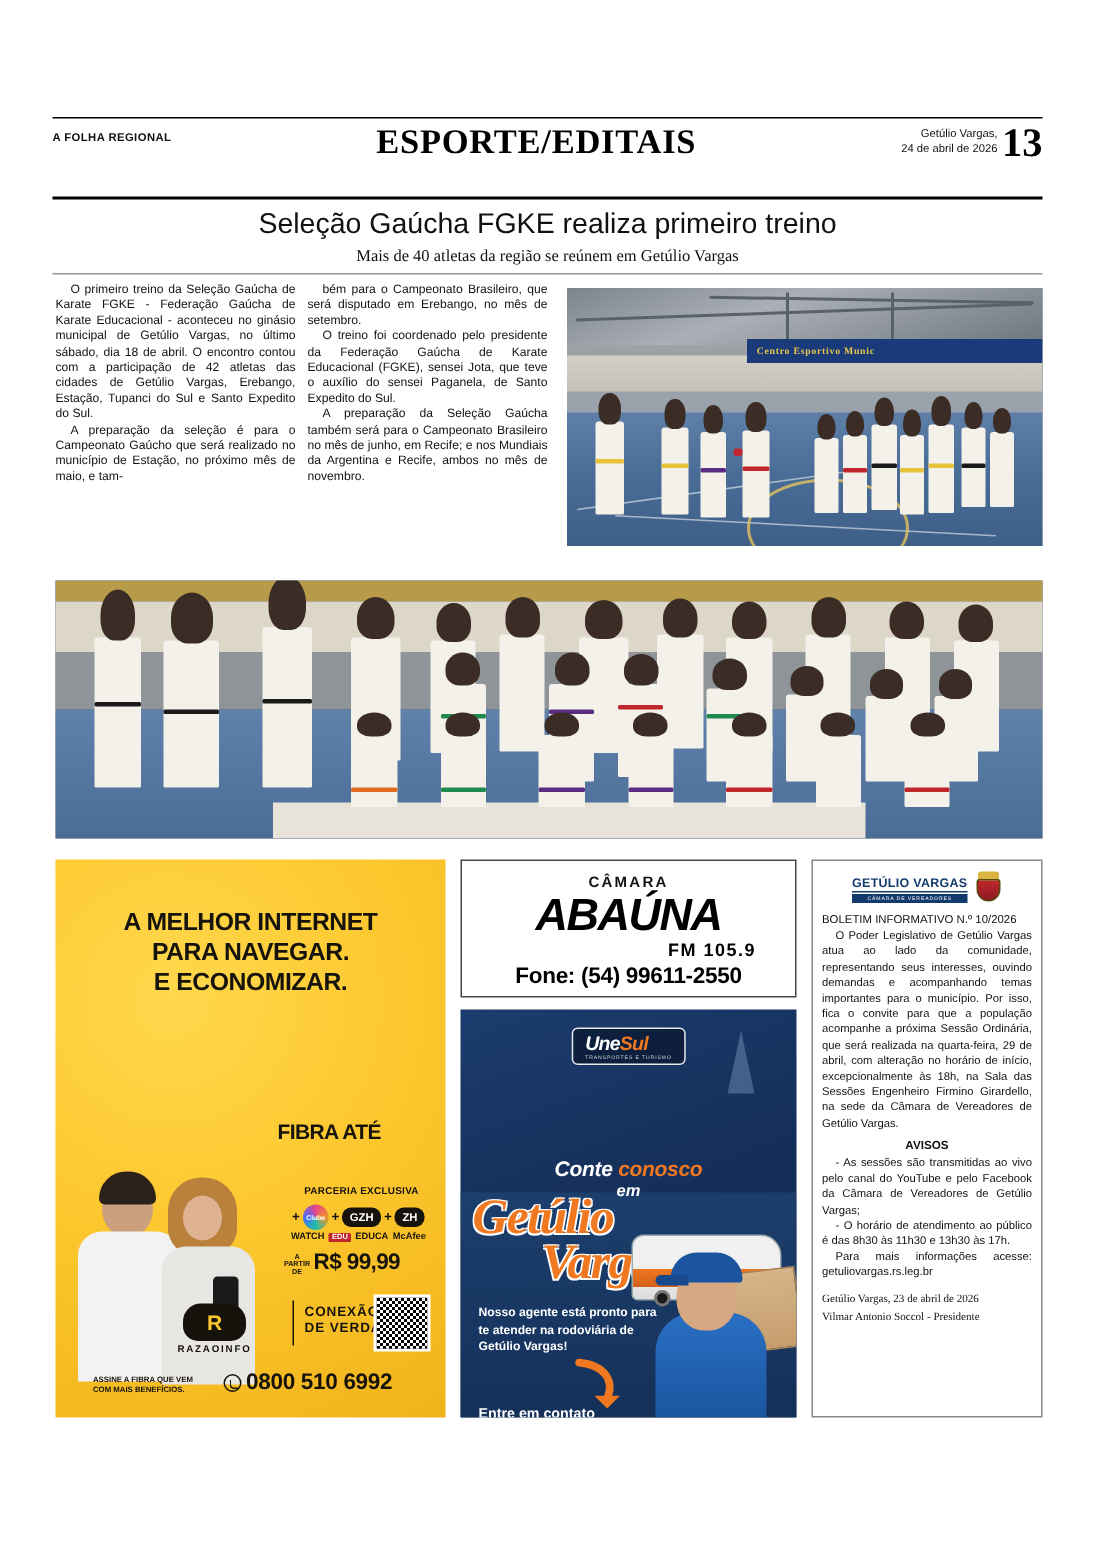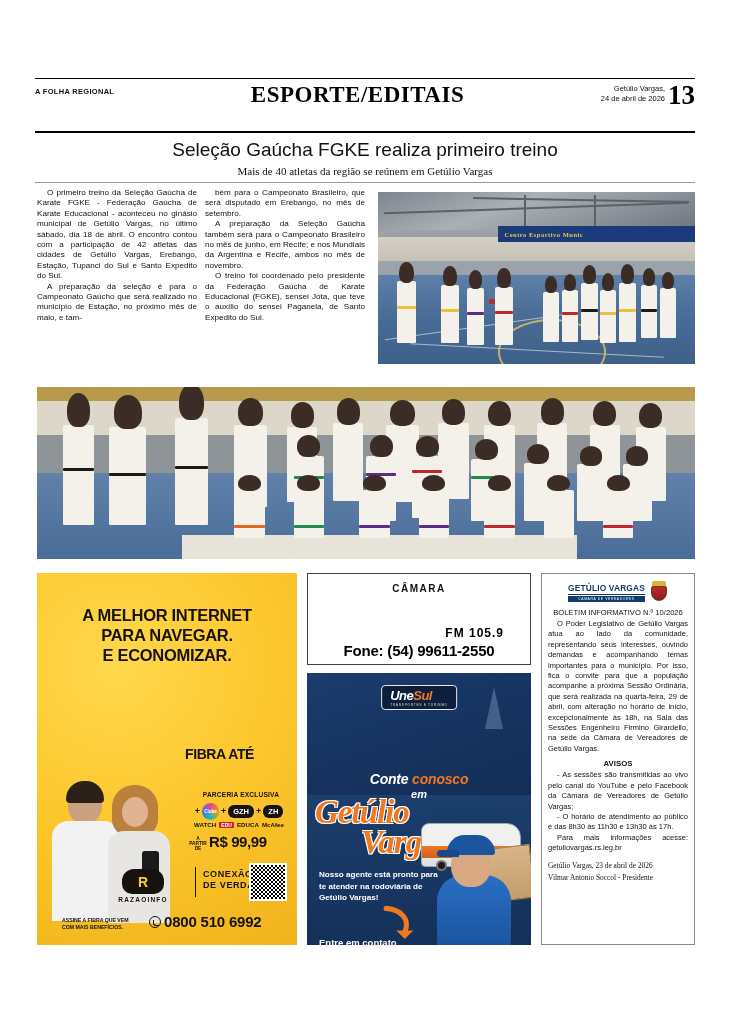--- a/index.html
+++ b/index.html
@@ -287,21 +287,21 @@
   .bl-gv { text-align:center; }
   .bl-gv-title { font-family:"Liberation Sans",sans-serif; font-weight:bold; font-size:8.3px;
     color:#123a6d; letter-spacing:.2px; border-bottom:1px solid #123a6d; padding-bottom:1px; }
   .bl-gv-sub { background:#123a6d; color:#fff; font-size:3.4px; letter-spacing:.6px;
     font-family:"Liberation Sans",sans-serif; padding:1px 0; margin-top:1px; }
   .bl-crest { width:18px; height:22px; position:relative; }
   .bl-crest-shield { position:absolute; left:1px; top:5px; width:16px; height:15px;
     background:linear-gradient(#c0272d,#8c1a1f); border-radius:2px 2px 8px 8px; border:.5px solid #5a4a12; }
   .bl-crest-crown { position:absolute; left:2px; top:0; width:14px; height:6px;
     background:#d9b53f; border-radius:2px 2px 0 0; }
-  .bl-title { text-align:center; font-family:"Liberation Sans",sans-serif;
+  .bl-title { text-align:left; font-family:"Liberation Sans",sans-serif;
     font-weight:normal; font-size:7.6px; color:#111; margin-top:5px; margin-bottom:2px; }
   .bl-body { font-family:"Liberation Sans",sans-serif; font-size:7.5px;
     line-height:10.4px; text-align:justify; color:#111; }
   .bl-body p { text-indent: 9px; margin:0; }
   .bl-avisos { text-align:center; font-weight:bold; font-size:7.8px; margin:5px 0 2px 0;
     font-family:"Liberation Sans",sans-serif; color:#111; }
   .bl-sep { font-family:"Liberation Sans",sans-serif; font-size:7.5px;
     line-height:10.4px; color:#111; text-align:justify; }
   .bl-sep p { text-indent:9px; margin:0; }
   .bl-foot { font-family:Liberation Serif, serif; font-size:7.4px;
@@ -329,22 +329,22 @@
   <div class="headline">Seleção Gaúcha FGKE realiza primeiro treino</div>
   <div class="subhead">Mais de 40 atletas da região se reúnem em Getúlio Vargas</div>
   <div class="head-rule"></div>
 
   <div class="col" id="col1">
     <p>O primeiro treino da Seleção Gaúcha de Karate FGKE - Federação Gaúcha de Karate Educacional - aconteceu no ginásio municipal de Getúlio Vargas, no último sábado, dia 18 de abril. O encontro contou com a participação de 42 atletas das cidades de Getúlio Vargas, Erebango, Estação, Tupanci do Sul e Santo Expedito do Sul.</p>
     <p>A preparação da seleção é para o Campeonato Gaúcho que será realizado no município de Estação, no próximo mês de maio, e tam-</p>
   </div>
   <div class="col" id="col2">
     <p>bém para o Campeonato Brasileiro, que será disputado em Erebango, no mês de setembro.</p>
+    <p>O treino foi coordenado pelo presidente da Federação Gaúcha de Karate Educacional (FGKE), sensei Jota, que teve o auxílio do sensei Paganela, de Santo Expedito do Sul.</p>
     <p>A preparação da Seleção Gaúcha também será para o Campeonato Brasileiro no mês de junho, em Recife; e nos Mundiais da Argentina e Recife, ambos no mês de novembro.</p>
-    <p>O treino foi coordenado pelo presidente da Federação Gaúcha de Karate Educacional (FGKE), sensei Jota, que teve o auxílio do sensei Paganela, de Santo Expedito do Sul.</p>
   </div>
 
   <div class="photo" id="photo-training">
     <div class="ph-sky"></div>
     <div class="ph-roof"></div>
     <div class="ph-truss" style="left:2%;top:9%;width:96%;transform:rotate(-2deg);"></div>
     <div class="ph-truss" style="left:30%;top:4%;width:68%;transform:rotate(1deg);"></div>
     <div class="ph-truss" style="left:46%;top:2%;width:2px;height:18%;"></div>
     <div class="ph-truss" style="left:68%;top:2%;width:2px;height:18%;"></div>
     <div class="ph-wall"></div>
@@ -493,20 +493,21 @@
       <div>COM MAIS BENEFÍCIOS.</div>
     </div>
     <div class="ri-phone">
       <span class="wa"></span>
       <span>0800 510 6992</span>
     </div>
   </div>
 
   <div class="ad" id="ad-radio">
     <div class="rb-radio">CÂMARA</div>
+    <div class="rb-name">ABAÚNA</div>
     <div class="rb-fm">FM  105.9</div>
     <div class="rb-fone">Fone: (54) 99611-2550</div>
   </div>
 
   <div class="ad" id="ad-unesul">
     <div class="un-bg-hill"></div>
     <div class="un-church"></div>
     <div class="un-logo">
       <div class="un-logo-t">
         Une<em>Sul</em>

